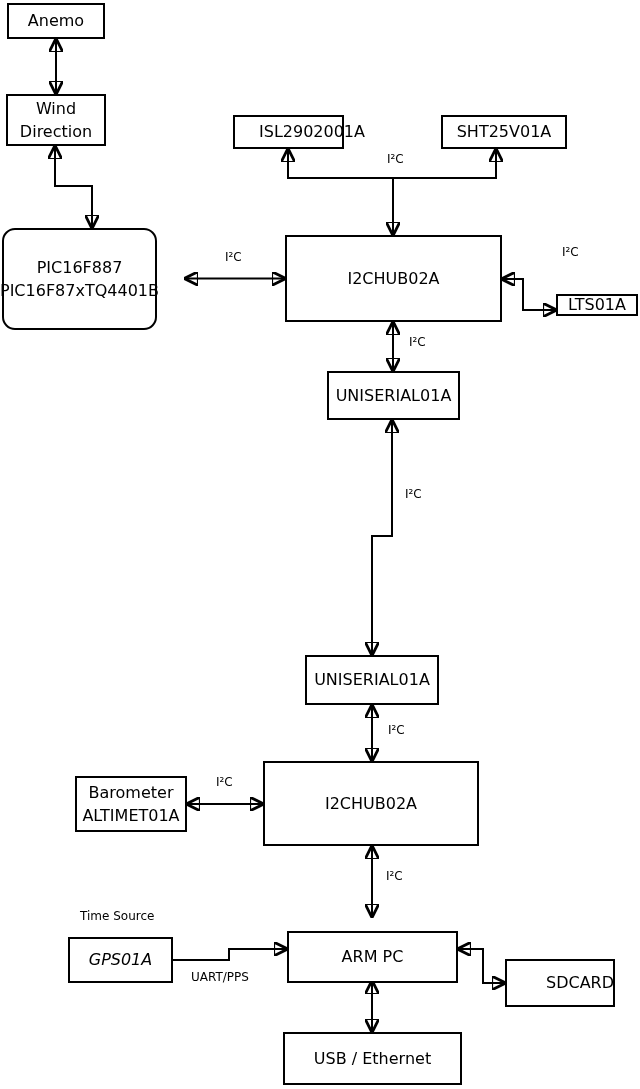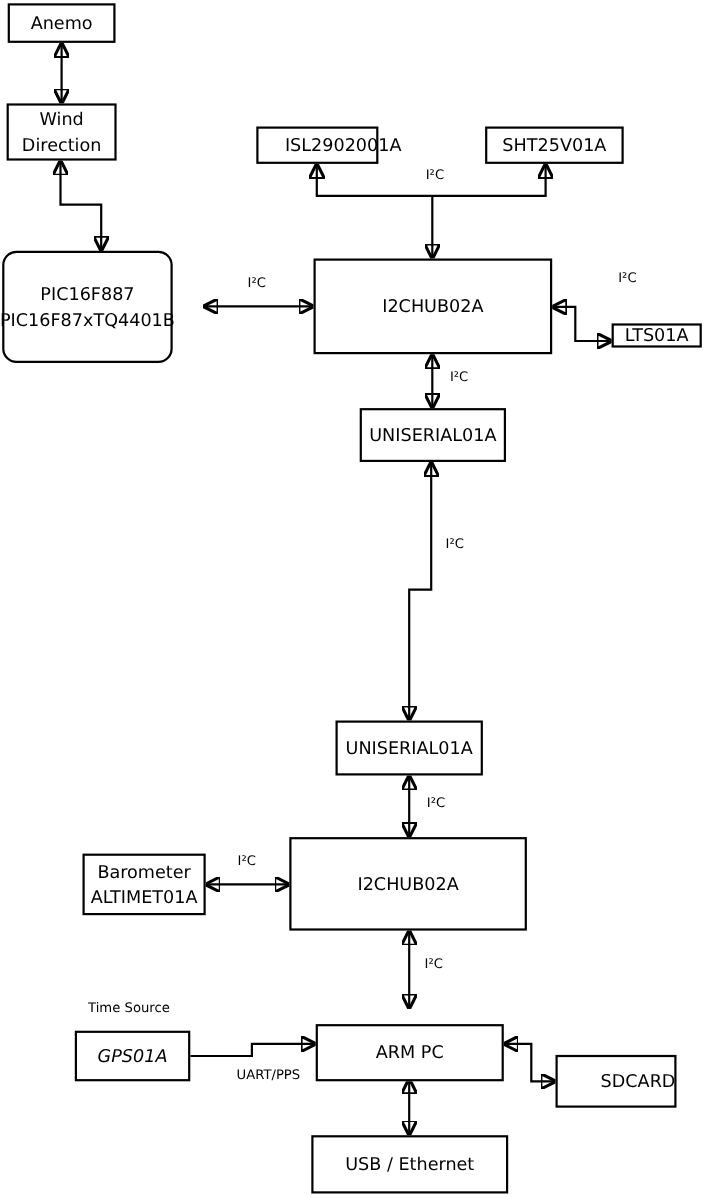--- a/index.html
+++ b/index.html
@@ -48,21 +48,21 @@
   
   .l-time     { left: 80px;  top: 909px; }
   .l-branch   { left: 387px; top: 152px; }
   .l-pic-hub1 { left: 225px; top: 250px; }
   .l-hub1-lts { left: 562px; top: 245px; }
   .l-hub1-uni1{ left: 409px; top: 335px; }
   .l-uni-link { left: 405px; top: 487px; }
   .l-uni2-hub2{ left: 388px; top: 723px; }
   .l-baro-hub2{ left: 216px; top: 775px; }
   .l-hub2-arm { left: 386px; top: 869px; }
-  .l-uart     { left: 191px; top: 970px; margin-left: 24px; }
+  .l-uart     { left: 191px; top: 970px; }
 </style>
 </head>
 <body>
 
 <svg class="wires" viewBox="0 0 640 1089">
   <defs>
     <marker id="arr" viewBox="0 0 10 10" refX="9.5" refY="5" markerWidth="7" markerHeight="7" orient="auto-start-reverse">
       <path d="M0,0 L10,5 L0,10 Z" fill="#000000" stroke="none"></path>
     </marker>
   </defs>

